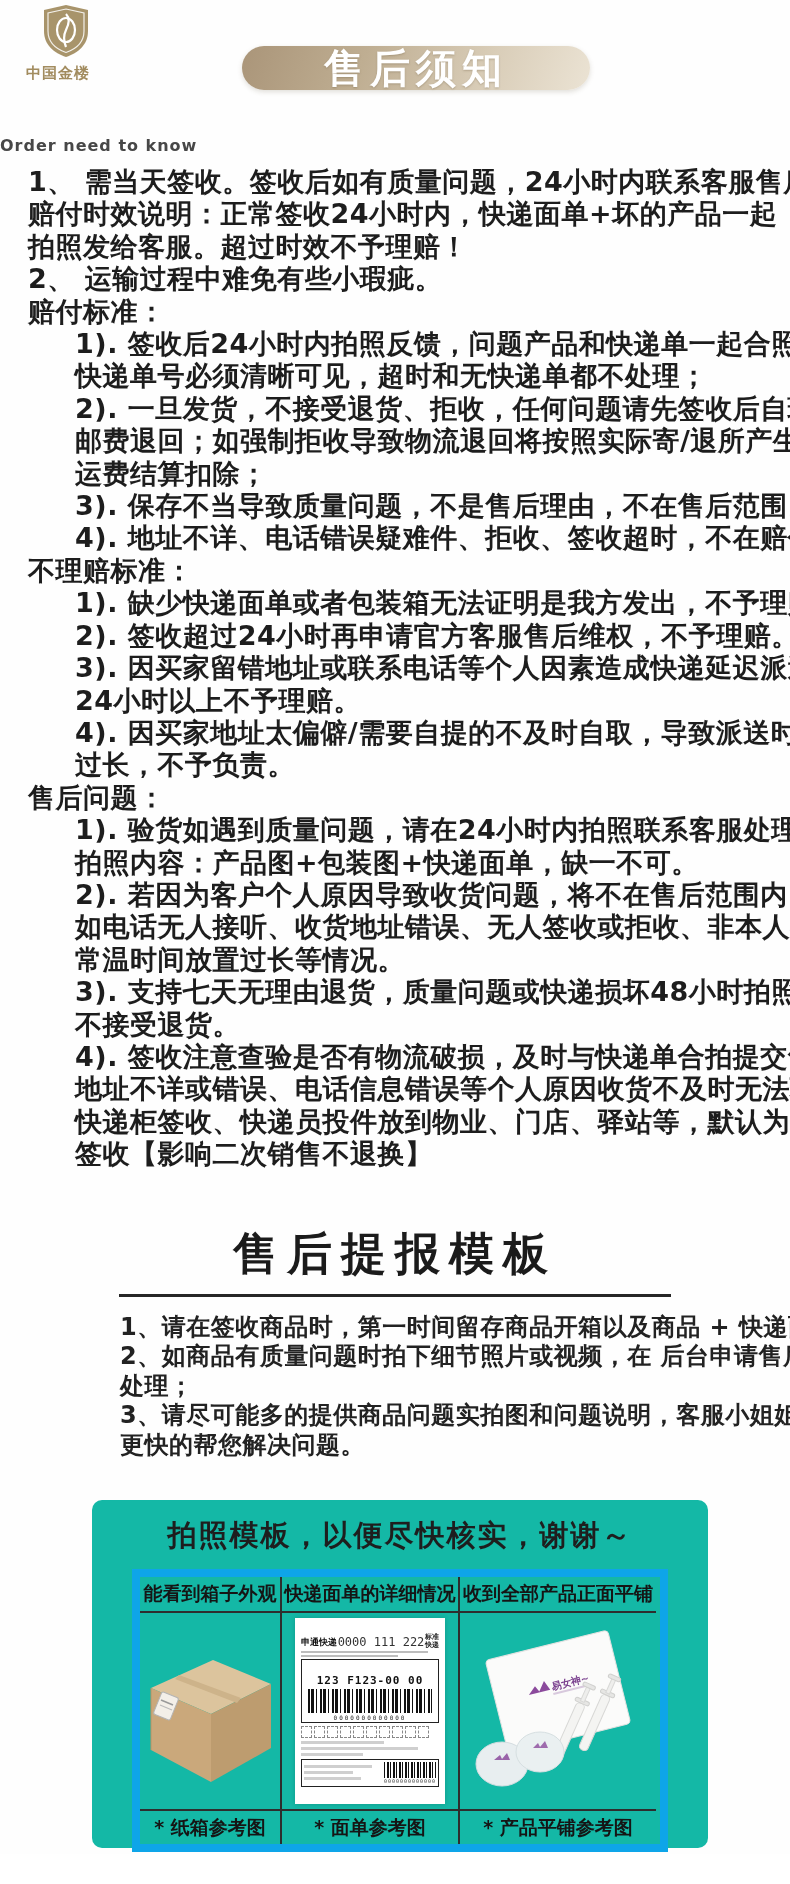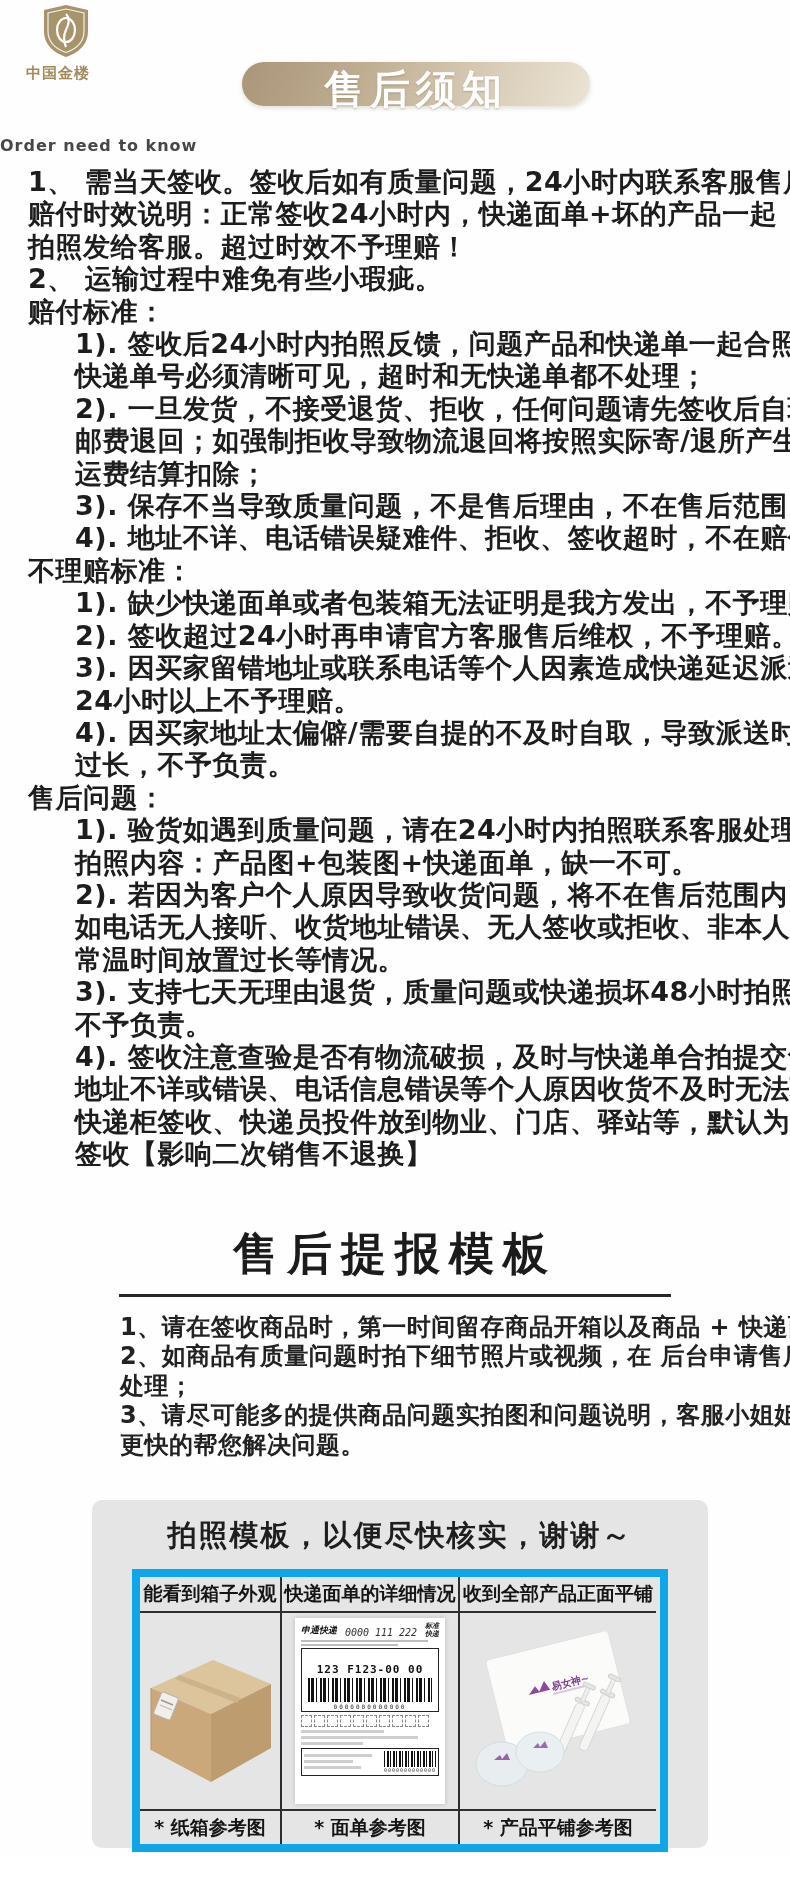--- a/index.html
+++ b/index.html
@@ -4,62 +4,62 @@
 <style>
   html,body{margin:0;padding:0;background:#fff;}
   .page{position:relative;width:790px;height:1884px;background:#fefefe;overflow:hidden;
         font-family:"DejaVu Sans","Liberation Sans",sans-serif;color:#1d1d1d;}
 
   
   .brand{position:absolute;left:10px;top:4px;width:80px;text-align:right;}
   .brand-name{margin-top:2px;font-size:15px;letter-spacing:1px;color:#a28c5f;font-weight:600;}
 
   
-  .banner{position:absolute;left:242px;top:62px;width:348px;height:44px;border-radius:29px;
+  .banner{position:absolute;left:242px;top:46px;width:348px;height:44px;border-radius:29px;
           background:linear-gradient(110deg,#aa9579 0%,#bfae92 35%,#d9cdb8 70%,#ebe3d4 100%);
-          display:flex;justify-content:center;box-shadow:0 2px 5px rgba(90,75,50,.18);}
+          display:flex;align-items:center;justify-content:center;box-shadow:0 2px 5px rgba(90,75,50,.18);}
   .banner-title{color:#fff;font-size:40px;font-weight:bold;letter-spacing:6px;
                 text-shadow:0 1px 2px rgba(110,92,62,.35);}
   .subtitle{position:absolute;top:136px;left:0;width:100%;
             font-size:16px;font-weight:600;color:#474747;letter-spacing:1px;}
 
   
   .notice{position:absolute;top:166px;left:0;width:790px;}
   .nline{font-size:27px;line-height:32.4px;font-weight:600;color:#1d1d1d;
          padding-left:28px;white-space:nowrap;letter-spacing:.5px;}
   .nline.indent{padding-left:75px;}
 
   
   .tpl{position:absolute;top:1204px;left:0;width:790px;margin-top:20px;}
   .tpl-title{text-align:center;font-size:45px;font-weight:600;letter-spacing:9px;color:#1b1b1b;}
   .tpl-divider{width:552px;height:3px;background:#262626;margin:10px auto 0;}
   .tpl-list{margin:16px 0 0 120px;}
   .tline{font-size:24px;line-height:29.4px;font-weight:600;color:#222;white-space:nowrap;letter-spacing:.5px;}
 
   
   .panel{position:absolute;top:1500px;left:92px;width:616px;height:348px;
-         background:#e5e5e5;border-radius:10px;}
+         background:#14b8a6;border-radius:10px;}
   .panel-title{text-align:center;margin-top:16px;font-size:29px;font-weight:bold;
                letter-spacing:2px;color:#1e1e1e;}
   .ptable{width:520px;margin:13px auto 0;border:8px solid #0ea5e9;
           display:grid;grid-template-columns:140px 178px 198px;}
   .pcol{display:flex;flex-direction:column;}
   .pcol + .pcol{border-left:2px solid #2e2e2e;}
   .col-h{height:34px;display:flex;align-items:center;justify-content:center;
          font-size:19px;font-weight:bold;border-bottom:2px solid #2e2e2e;white-space:nowrap;color:#151515;}
   .col-img{height:196px;position:relative;display:flex;align-items:center;justify-content:center;overflow:hidden;}
   .col-c{height:33px;border-top:2px solid #2e2e2e;display:flex;align-items:center;justify-content:center;
          font-size:19px;font-weight:bold;white-space:nowrap;color:#151515;}
 
   
   .sl{width:150px;height:186px;background:#fff;box-shadow:0 0 5px rgba(0,0,0,.18);
       padding:4px 6px;box-sizing:border-box;font-family:"DejaVu Sans Mono","Liberation Mono",monospace;}
-  .sl-top{display:flex;justify-content:space-between;align-items:center;font-style:italic;}
+  .sl-top{display:flex;justify-content:space-between;align-items:flex-end;}
   .sl-courier{font-size:9px;font-weight:bold;color:#111;}
-  .sl-num{font-size:10px;color:#333;margin-top:5px;}
+  .sl-num{font-size:12px;color:#333;margin-top:13px;}
   .sl-tags{font-size:7px;font-weight:bold;color:#222;text-align:right;line-height:8px;}
   .sl-micro{height:2px;background:#bdbdbd;margin:2px 0;}
   .sl-codebox{border:1px solid #222;margin-top:2px;padding:14px 2px 1px;text-align:center;}
   .sl-code{font-size:11px;font-weight:bold;letter-spacing:1px;color:#111;}
   .sl-barcode{height:24px;margin:2px 4px 1px;
       background:repeating-linear-gradient(90deg,#111 0 2px,#fff 2px 3px,#111 3px 6px,#fff 6px 8px,#111 8px 9px,#fff 9px 12px);}
   .sl-digits{font-size:6px;letter-spacing:2px;color:#222;}
   .sl-grid{display:flex;gap:2px;margin:3px 0 2px;}
   .sl-grid span{width:9px;height:10px;border:1px dashed #888;display:block;}
   .sl-bar{height:3px;background:#cfcfcf;margin:3px 0;}
@@ -113,21 +113,21 @@
       <div class="nline indent">24小时以上不予理赔。</div>
       <div class="nline indent">4). 因买家地址太偏僻/需要自提的不及时自取，导致派送时间</div>
       <div class="nline indent">过长，不予负责。</div>
       <div class="nline">售后问题：</div>
       <div class="nline indent">1). 验货如遇到质量问题，请在24小时内拍照联系客服处理。</div>
       <div class="nline indent">拍照内容：产品图+包装图+快递面单，缺一不可。</div>
       <div class="nline indent">2). 若因为客户个人原因导致收货问题，将不在售后范围内；</div>
       <div class="nline indent">如电话无人接听、收货地址错误、无人签收或拒收、非本人签收、</div>
       <div class="nline indent">常温时间放置过长等情况。</div>
       <div class="nline indent">3). 支持七天无理由退货，质量问题或快递损坏48小时拍照或</div>
-      <div class="nline indent">不予负责。</div>
+      <div class="nline indent">不接受退货。</div>
       <div class="nline indent">4). 签收注意查验是否有物流破损，及时与快递单合拍提交售后；</div>
       <div class="nline indent">地址不详或错误、电话信息错误等个人原因收货不及时无法理赔；</div>
       <div class="nline indent">快递柜签收、快递员投件放到物业、门店、驿站等，默认为自动</div>
       <div class="nline indent">签收【影响二次销售不退换】</div>
     </div>
 
   <div class="tpl">
     <div class="tpl-title">售后提报模板</div>
     <div class="tpl-divider"></div>
     <div class="tpl-list">

